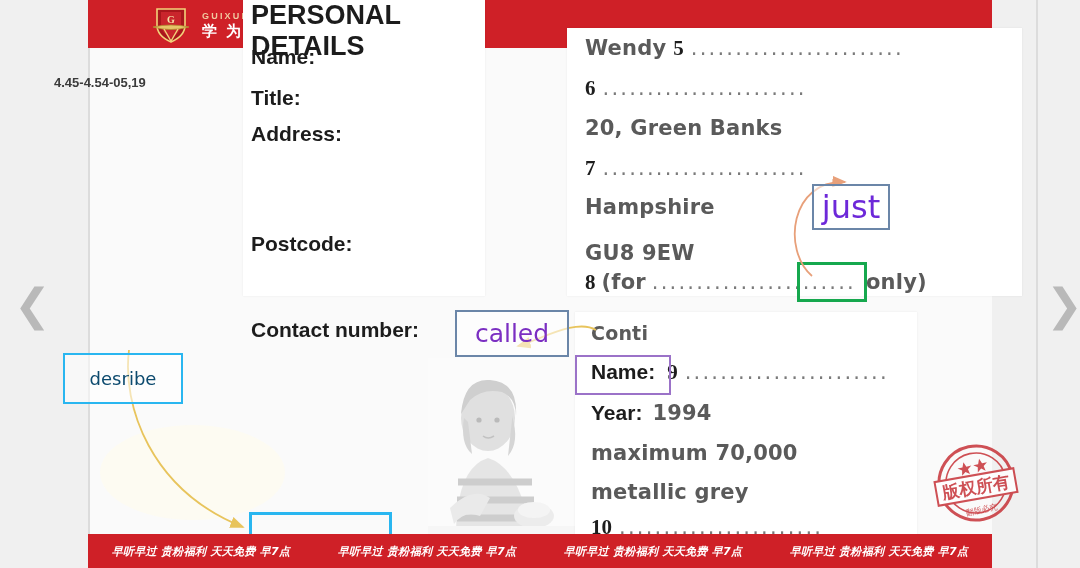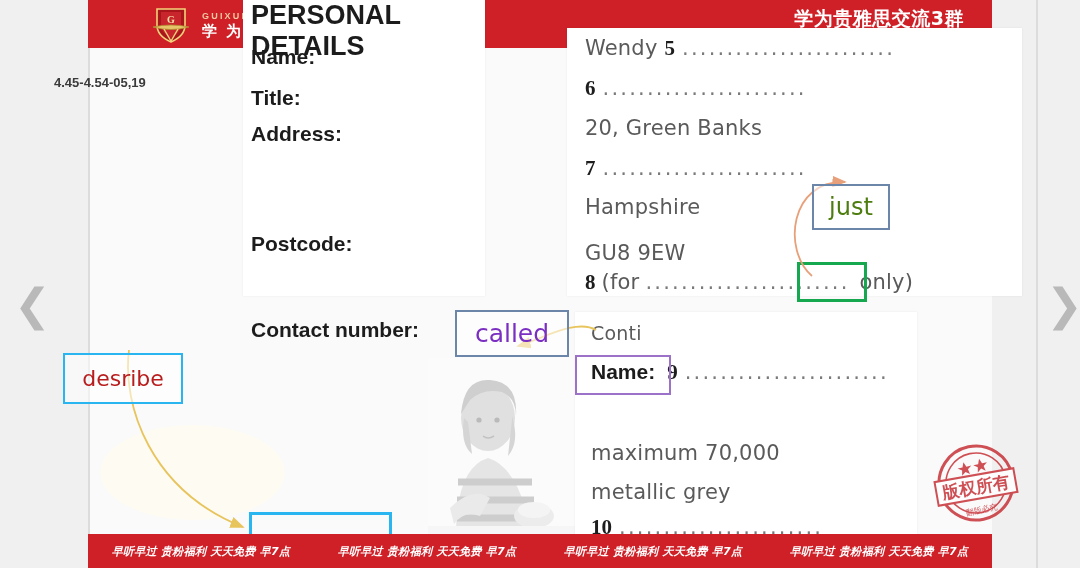--- a/index.html
+++ b/index.html
@@ -56,41 +56,41 @@
   .card-conti{left:575px;top:312px;width:342px;height:224px;}
 
   
   .bold-label{font-family:"Liberation Sans",sans-serif;font-weight:bold;color:#1c1c1c;}
 
   .card-pd .row{position:absolute;left:8px;font-size:21px;}
   .card-car .row{position:absolute;left:14px;font-size:19px;}
 
   .addr-line{position:absolute;left:18px;white-space:nowrap;display:flex;align-items:baseline;}
   .num{font-family:"Liberation Serif","DejaVu Serif",serif;font-weight:bold;font-size:21px;color:#1d1d1d;}
-  .hw{font-family:"DejaVu Sans",sans-serif;font-size:21px;color:#5a5a5a;letter-spacing:.2px;}
+  .hw{font-family:"DejaVu Sans",sans-serif;font-size:21px;color:#5a5a5a;letter-spacing:.2px;font-weight:bold;}
   .dots{font-family:"DejaVu Sans",sans-serif;font-size:21px;color:#7a7a7a;letter-spacing:2.2px;}
 
   .conti-line{position:absolute;left:16px;white-space:nowrap;display:flex;align-items:baseline;}
   .conti-lbl{font-family:"Liberation Sans",sans-serif;font-weight:bold;font-size:21px;color:#1c1c1c;}
 
   
   .photo{position:absolute;left:428px;top:358px;width:148px;height:178px;overflow:hidden;
     background:#fbfbfb;}
   .photo svg{display:block;opacity:.40;filter:grayscale(1);}
 
   
   .anno{position:absolute;display:flex;align-items:center;justify-content:center;
     background:rgba(255,255,255,0.55);}
   .anno span{font-family:"DejaVu Sans",sans-serif;}
   .anno-desribe{left:63px;top:353px;width:116px;height:47px;border:2px solid #29b6f0;}
-  .anno-desribe span{color:#b91c1c;font-size:22px;}
+  .anno-desribe span{color:#0c4a6e;font-size:18px;}
   .anno-called{left:455px;top:310px;width:110px;height:43px;border:2px solid #6b86a8;}
   .anno-called span{color:#7b2fc2;font-size:25px;}
   .anno-just{left:812px;top:184px;width:74px;height:42px;border:2px solid #6b86a8;}
-  .anno-just span{color:#4d7c0f;font-size:24px;text-align:right;}
+  .anno-just span{color:#6d28d9;font-size:32px;text-align:right;}
 
   
   .hl{position:absolute;background:transparent;}
   .hl-condition{left:249px;top:512px;width:137px;height:29px;border:3px solid #29b6f0;}
   .hl-only{left:797px;top:262px;width:64px;height:34px;border:3px solid #16a84e;}
   .hl-name9{left:575px;top:355px;width:92px;height:36px;border:2px solid #9b72c8;}
 
   
   .arrows{position:absolute;left:0;top:0;width:1080px;height:568px;pointer-events:none;}
 
@@ -119,21 +119,20 @@
           <text x="21" y="18" font-size="10" font-weight="bold" fill="#f6e3a8" text-anchor="middle" font-family="Liberation Serif, serif">G</text>
           <path d="M3 22 Q21 18 39 22 Q21 27 3 22 Z" fill="#e6c46a" stroke="#b08e30" stroke-width=".8"></path>
           <path d="M14 24 L21 36 L28 24" fill="none" stroke="#f2d27a" stroke-width="1.4"></path>
         </svg>
       </div>
       <div class="logo-text">
         <div class="logo-dom">GUIXUE.COM</div>
         <div class="logo-cn">学为贵</div>
       </div>
     </div>
-    <div class="header-title">学为贵雅思交流3群</div>
   </div>
 
   <div class="timestamp">4.45-4.54-05,19</div>
 
   <div class="card card-pd">
     <div class="row bold-label" style="top:0;font-size:27px;">PERSONAL DETAILS</div>
     <div class="row bold-label" style="top:45px;">Name:</div>
     <div class="row bold-label" style="top:86px;">Title:</div>
     <div class="row bold-label" style="top:122px;">Address:</div>
     <div class="row bold-label" style="top:232px;">Postcode:</div>
@@ -195,20 +194,24 @@
 
   <div class="card card-conti">
     <div class="conti-line" style="top:10px;">
       <span class="hw" style="font-size:19px;">Conti</span>
     </div>
     <div class="conti-line" style="top:48px;">
       <span class="conti-lbl">Name:</span>
       <span class="num" style="margin-left:12px;">9</span>
       <span class="dots" style="margin-left:7px;">.......................</span>
     </div>
+    <div class="conti-line" style="top:89px;">
+      <span class="conti-lbl">Year:</span>
+      <span class="hw" style="margin-left:10px;">1994</span>
+    </div>
     <div class="conti-line" style="top:129px;">
       <span class="hw">maximum 70,000</span>
     </div>
     <div class="conti-line" style="top:168px;">
       <span class="hw">metallic grey</span>
     </div>
     <div class="conti-line" style="top:203px;">
       <span class="num">10</span>
       <span class="dots" style="margin-left:7px;">.......................</span>
     </div>

